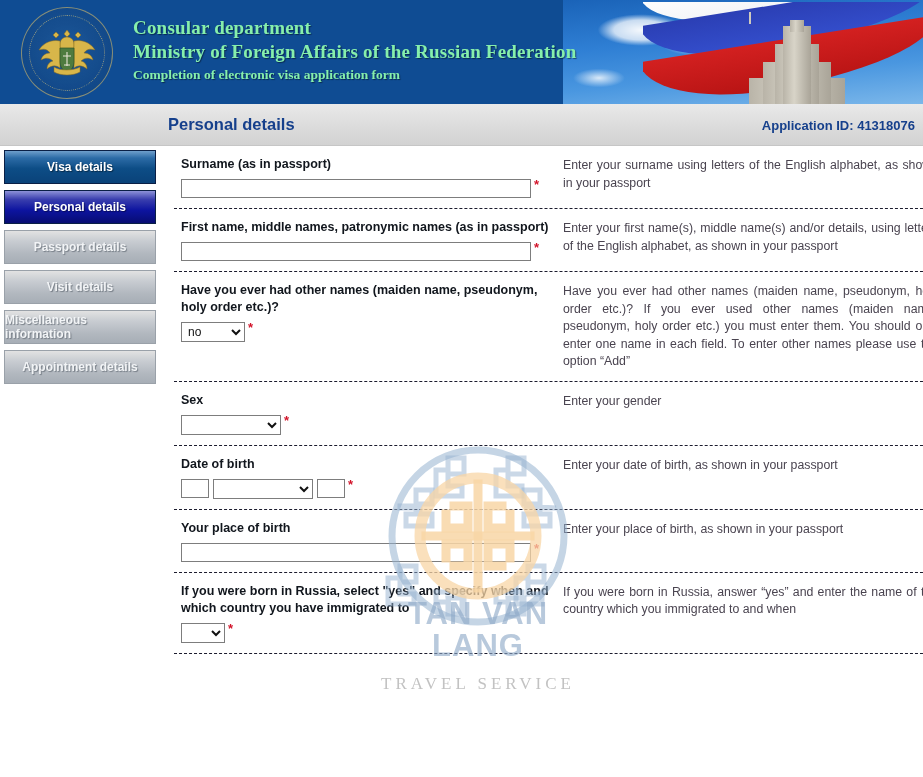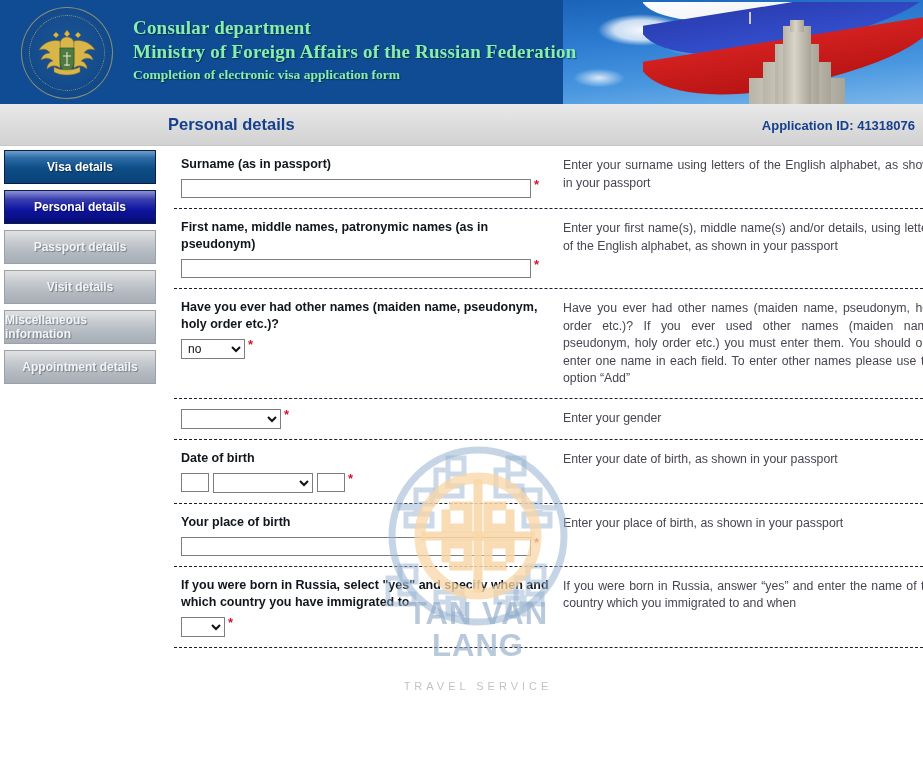--- a/index.html
+++ b/index.html
@@ -194,23 +194,24 @@
     width: 200px; text-align: center;
     pointer-events: none; z-index: 5;
   }
   .wm-main {
     font-size: 31px; font-weight: bold; letter-spacing: 1px;
     color: rgba(140,168,198,.62);
     font-family: "Liberation Sans", sans-serif;
     line-height: 32px;
   }
   .wm-sub {
-    font-size: 11px; letter-spacing: 4px;
+    font-size: 17px; letter-spacing: 4px;
     color: rgba(170,170,170,.72);
-    margin-top: 18px;
+    margin-top: 12px;
+    font-family: Liberation Serif, serif;
   }
 </style>
 </head>
 <body>
 
 <div id="app">
 
   <div class="header">
 
     <div class="header-photo">
@@ -322,21 +323,21 @@
             <span class="req">*</span>
           </div>
         </div>
         <div class="col-right">
           <div class="help">Enter your surname using letters of the English alphabet, as shown in your passport</div>
         </div>
       </div>
 
       <div class="row">
         <div class="col-left">
-          <div class="f-label">First name, middle names, patronymic names (as in pseudonym)</div>
+          <div class="f-label">First name, middle names, patronymic names (as in passport)</div>
           <div class="ctrl-line">
             <input class="txt txt-wide" type="text" value="" style="">
             <span class="req">*</span>
           </div>
         </div>
         <div class="col-right">
           <div class="help">Enter your first name(s), middle name(s) and/or details, using letters of the English alphabet, as shown in your passport</div>
         </div>
       </div>
 
@@ -350,20 +351,21 @@
             <span class="req">*</span>
           </div>
         </div>
         <div class="col-right">
           <div class="help">Have you ever had other names (maiden name, pseudonym, holy order etc.)? If you ever used other names (maiden name, pseudonym, holy order etc.) you must enter them. You should only enter one name in each field. To enter other names please use the option “Add”</div>
         </div>
       </div>
 
       <div class="row">
         <div class="col-left">
+          <div class="f-label">Sex</div>
           <div class="ctrl-line">
             <select class="sel sel-md">
               <option></option>
             </select>
             <span class="req">*</span>
           </div>
         </div>
         <div class="col-right">
           <div class="help">Enter your gender</div>
         </div>

